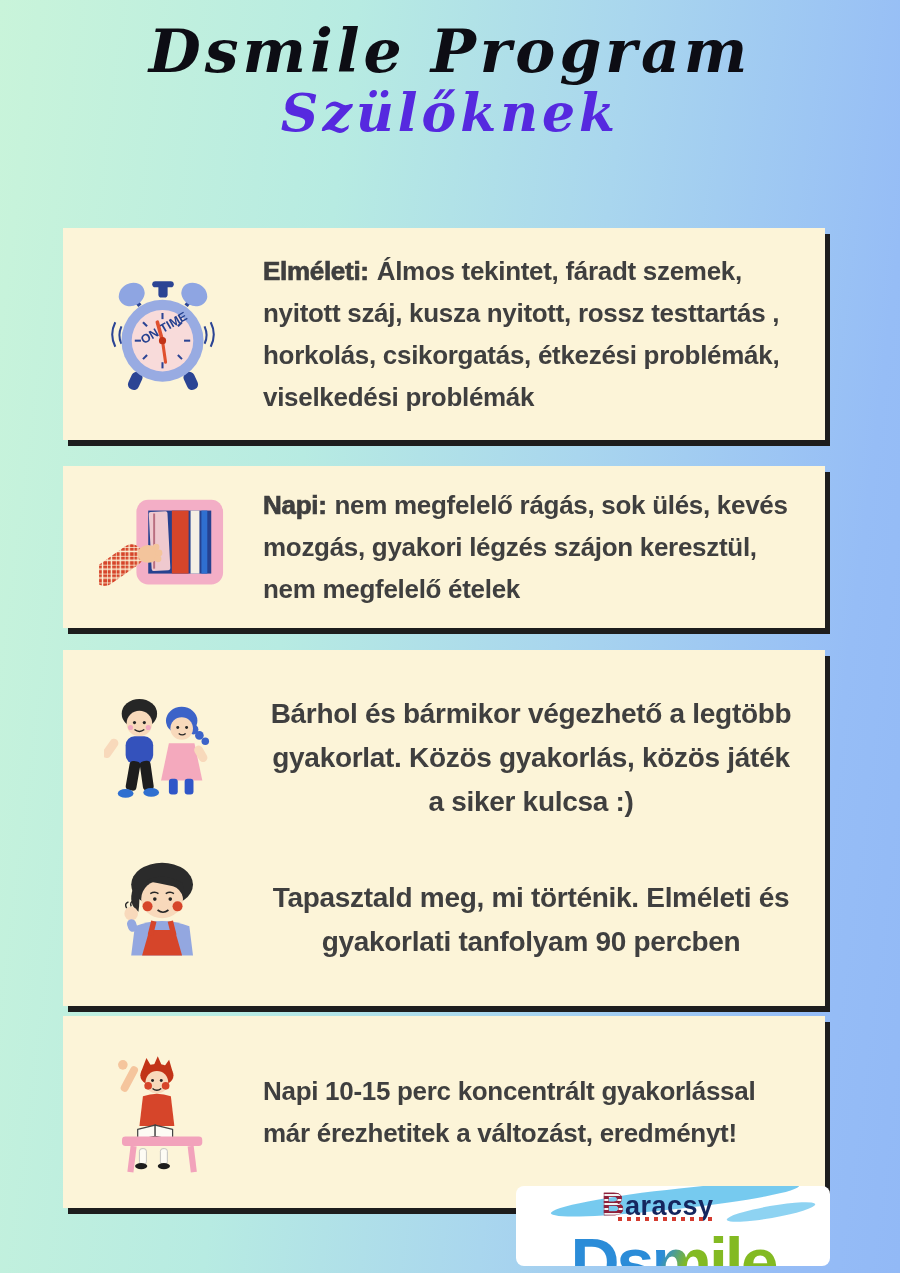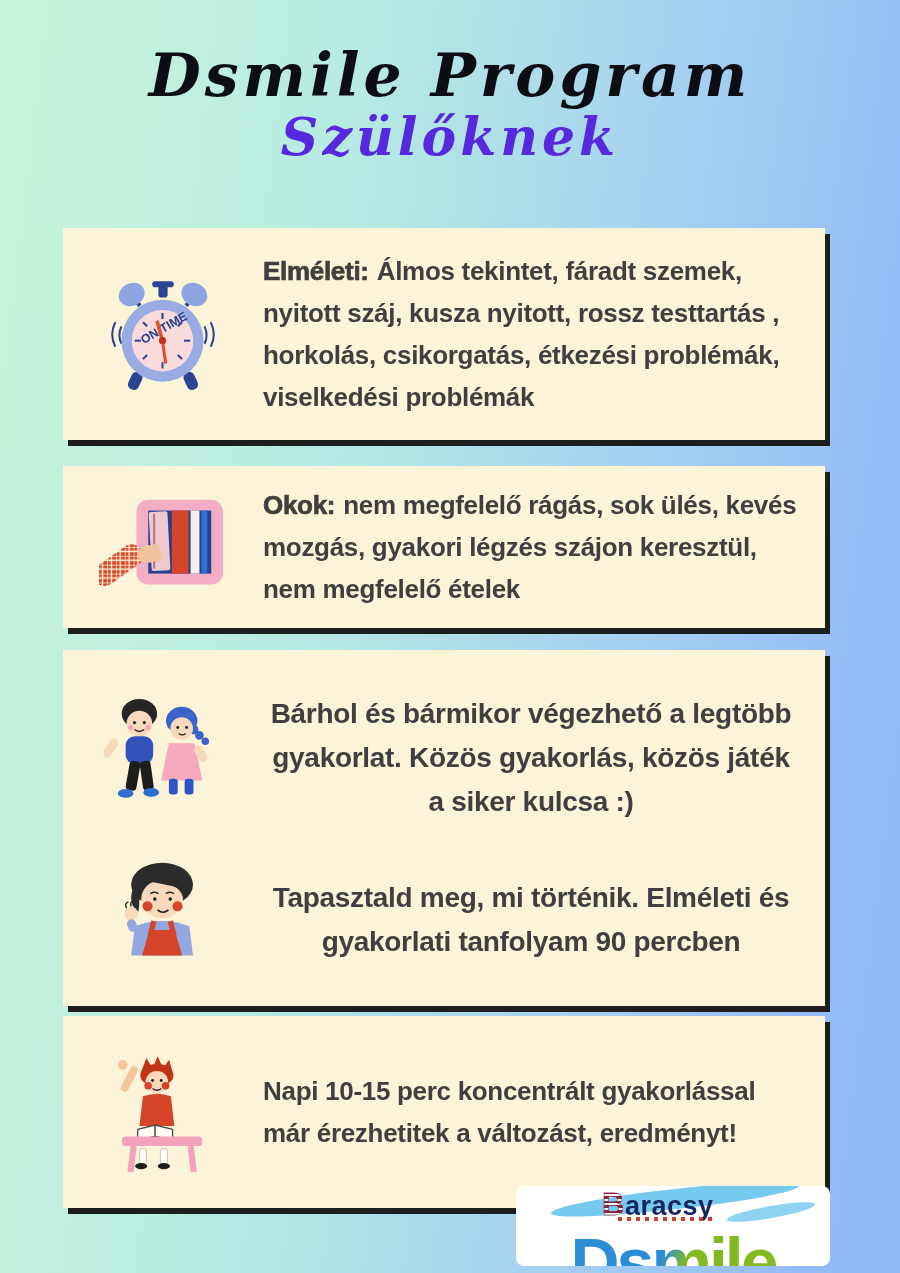--- a/index.html
+++ b/index.html
@@ -7,21 +7,21 @@
     position:relative;
     width:900px;height:1273px;
     overflow:hidden;
     background:linear-gradient(97deg,#c9f4da 0%,#b7ebe2 34%,#a9d6ee 60%,#96bdf6 88%,#92b9f6 100%);
     font-family:"Liberation Sans",sans-serif;
   }
   
   .title-wrap{position:absolute;left:0;top:18px;width:100%;text-align:center;}
   .title-main{
     font-family:"DejaVu Serif",serif;font-style:italic;font-weight:bold;
-    font-size:60px;letter-spacing:4px;color:#0d0d14;line-height:1.1;margin-top:24px;
+    font-size:60px;letter-spacing:4px;color:#0d0d14;line-height:1.1;
   }
   .title-sub{
     font-family:"DejaVu Serif",serif;font-style:italic;font-weight:bold;
     font-size:52px;letter-spacing:4px;color:#5629df;line-height:1.05;margin-top:2px;
   }
   
   .card{
     position:absolute;left:63px;width:762px;
     background:#fcf4d8;
     box-shadow:5px 6px 0 #1d1d1d;
@@ -141,21 +141,21 @@
         <rect x="52" y="14" width="19" height="60" rx="2" fill="#efc9cf" transform="rotate(-3 61 44)"></rect>
         <line x1="56" y1="16" x2="56" y2="72" stroke="#b96f80" stroke-width="2"></line>
         <rect x="-8" y="58" width="56" height="23" rx="11" fill="url(#chk)" transform="rotate(-35 18 70)"></rect>
         <ellipse cx="50" cy="57" rx="11" ry="9" fill="#f3c49c"></ellipse>
         <circle cx="58" cy="50" r="3.4" fill="#f3c49c"></circle>
         <circle cx="61" cy="56" r="3.4" fill="#f3c49c"></circle>
         <circle cx="60" cy="62" r="3.4" fill="#f3c49c"></circle>
       </svg>
     </div>
     <div class="text-col">
-      <span class="lead">Okok:</span><span>nem megfelelő rágás, sok ülés, kevés mozgás, gyakori légzés szájon keresztül,  nem megfelelő ételek</span>
+      <span class="lead">Napi:</span><span>nem megfelelő rágás, sok ülés, kevés mozgás, gyakori légzés szájon keresztül,  nem megfelelő ételek</span>
     </div>
   </div>
 
   <div class="card card3">
     <div class="icon-col">
       <svg width="118" height="128" viewBox="0 0 120 130">
 
         <rect x="2" y="44" width="9" height="22" rx="4.5" fill="#f8d9bb" transform="rotate(35 6 55)"></rect>
         <ellipse cx="36" cy="20" rx="18" ry="15" fill="#262626"></ellipse>
         <circle cx="36" cy="30" r="13" fill="#f8d9bb"></circle>

